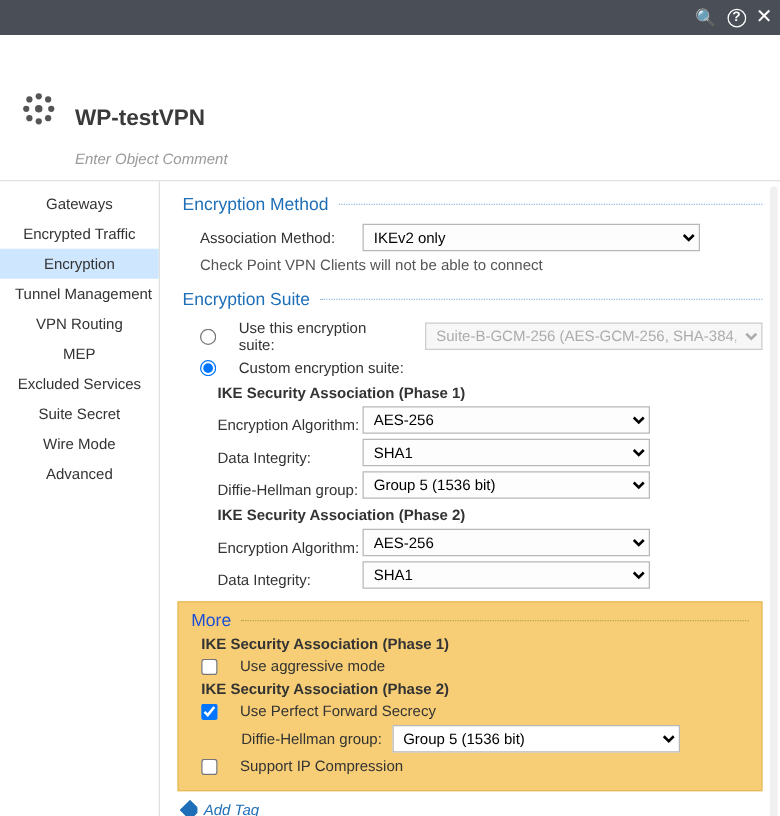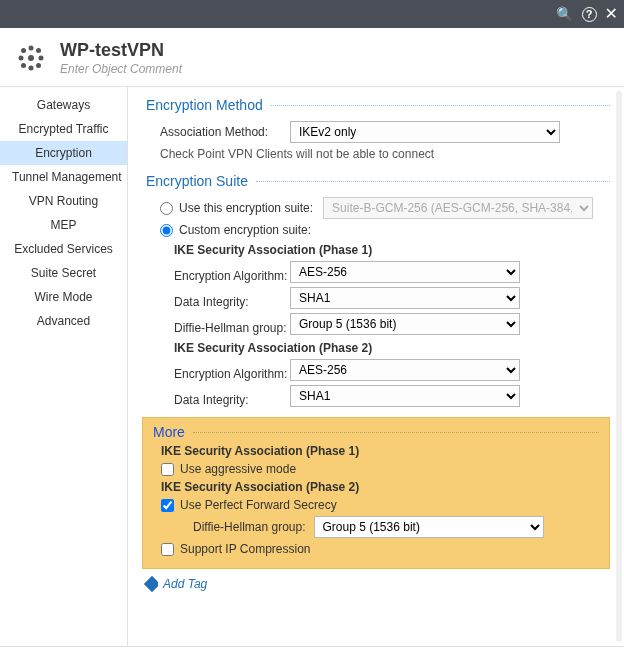--- a/index.html
+++ b/index.html
@@ -5,22 +5,22 @@
   * { box-sizing: border-box; }
   html, body { margin:0; padding:0; font-family: "Segoe UI", Tahoma, sans-serif; font-size:12px; color:#333; }
   body { background:#fff; width:624px; height:653px; overflow:hidden; }
 
   .titlebar { height:28px; background:#4a4f57; display:flex; align-items:center; justify-content:flex-end; padding:0 6px; gap:8px; }
   .titlebar span { color:#fff; font-size:14px; line-height:1; }
   .titlebar .close { font-size:16px; }
 
   .header { display:flex; align-items:center; padding:12px 16px 10px 16px; }
   .header .icon { width:30px; height:30px; margin-right:14px; display:flex; align-items:center; justify-content:center; }
-  .header .title { font-size:18px; font-weight:600; color:#3a3a3a; }
-  .header .subtitle { color:#9a9a9a; font-style:italic; font-size:12px; margin-top:1px; }
+  .header .title { font-size:18px; font-weight:600; color:#3a3a3a;margin-top:44px; }
+  .header .subtitle { color:#9a9a9a; font-style:italic; font-size:12px; margin-top:15px; }
 
   .body { display:flex; height:560px; border-top:1px solid #e0e0e0; }
 
   .sidebar { width:128px; border-right:1px solid #e0e0e0; padding-top:6px;text-align:center; }
   .sidebar .item { padding:5px 12px; cursor:default; white-space:nowrap; }
   .sidebar .item.selected { background:#cfe6ff; }
 
   .content { flex:1; padding:10px 14px 0 18px; position:relative; overflow:hidden; }
   .scrollhint { position:absolute; right:2px; top:4px; bottom:4px; width:6px; background:#f0f0f0; border-radius:3px; }
 
@@ -31,21 +31,21 @@
   .row .lab { width:130px; }
   .row.indent2 { margin-left:28px;align-items:flex-end; }
   .row.indent2 .lab { width:116px; }
 
   select.combo { flex:1; height:22px; border:1px solid #b8b8b8; background:#fdfdfd; padding:1px 4px; font:inherit; max-width:230px; }
   select.combo.wide { max-width:270px; }
   select.combo[disabled] { color:#8a8a8a; background:#f4f4f4; }
 
   .note { margin:4px 0 12px 14px; color:#555; }
 
-  .radio-row, .check-row { display:flex; align-items:center; margin:4px 0 4px 14px; gap:6px; }
+  .radio-row, .check-row { display:flex; align-items:center; margin:4px 0 4px 14px; gap:18px; }
   input[type=radio], input[type=checkbox] { margin:0; }
 
   .subhead { font-weight:bold; margin:6px 0 2px 28px; }
 
   .more-box { background:#f7ce76; border:1px solid #e7bb5a; margin:10px 0 6px -4px; padding:6px 10px 8px 10px; }
   .more-title { color:#1d4ed8; font-size:14px; display:flex; align-items:center; margin-bottom:4px; }
   .more-title .dots { flex:1; border-bottom:1px dotted #b8a24a; margin-left:8px; }
   .more-box .subhead2 { font-weight:bold; margin:4px 0 2px 8px; }
   .more-box .check-row { margin-left:8px; }
   .more-box .pfs-row { display:flex; align-items:center; margin:3px 0 3px 40px; gap:8px; }

